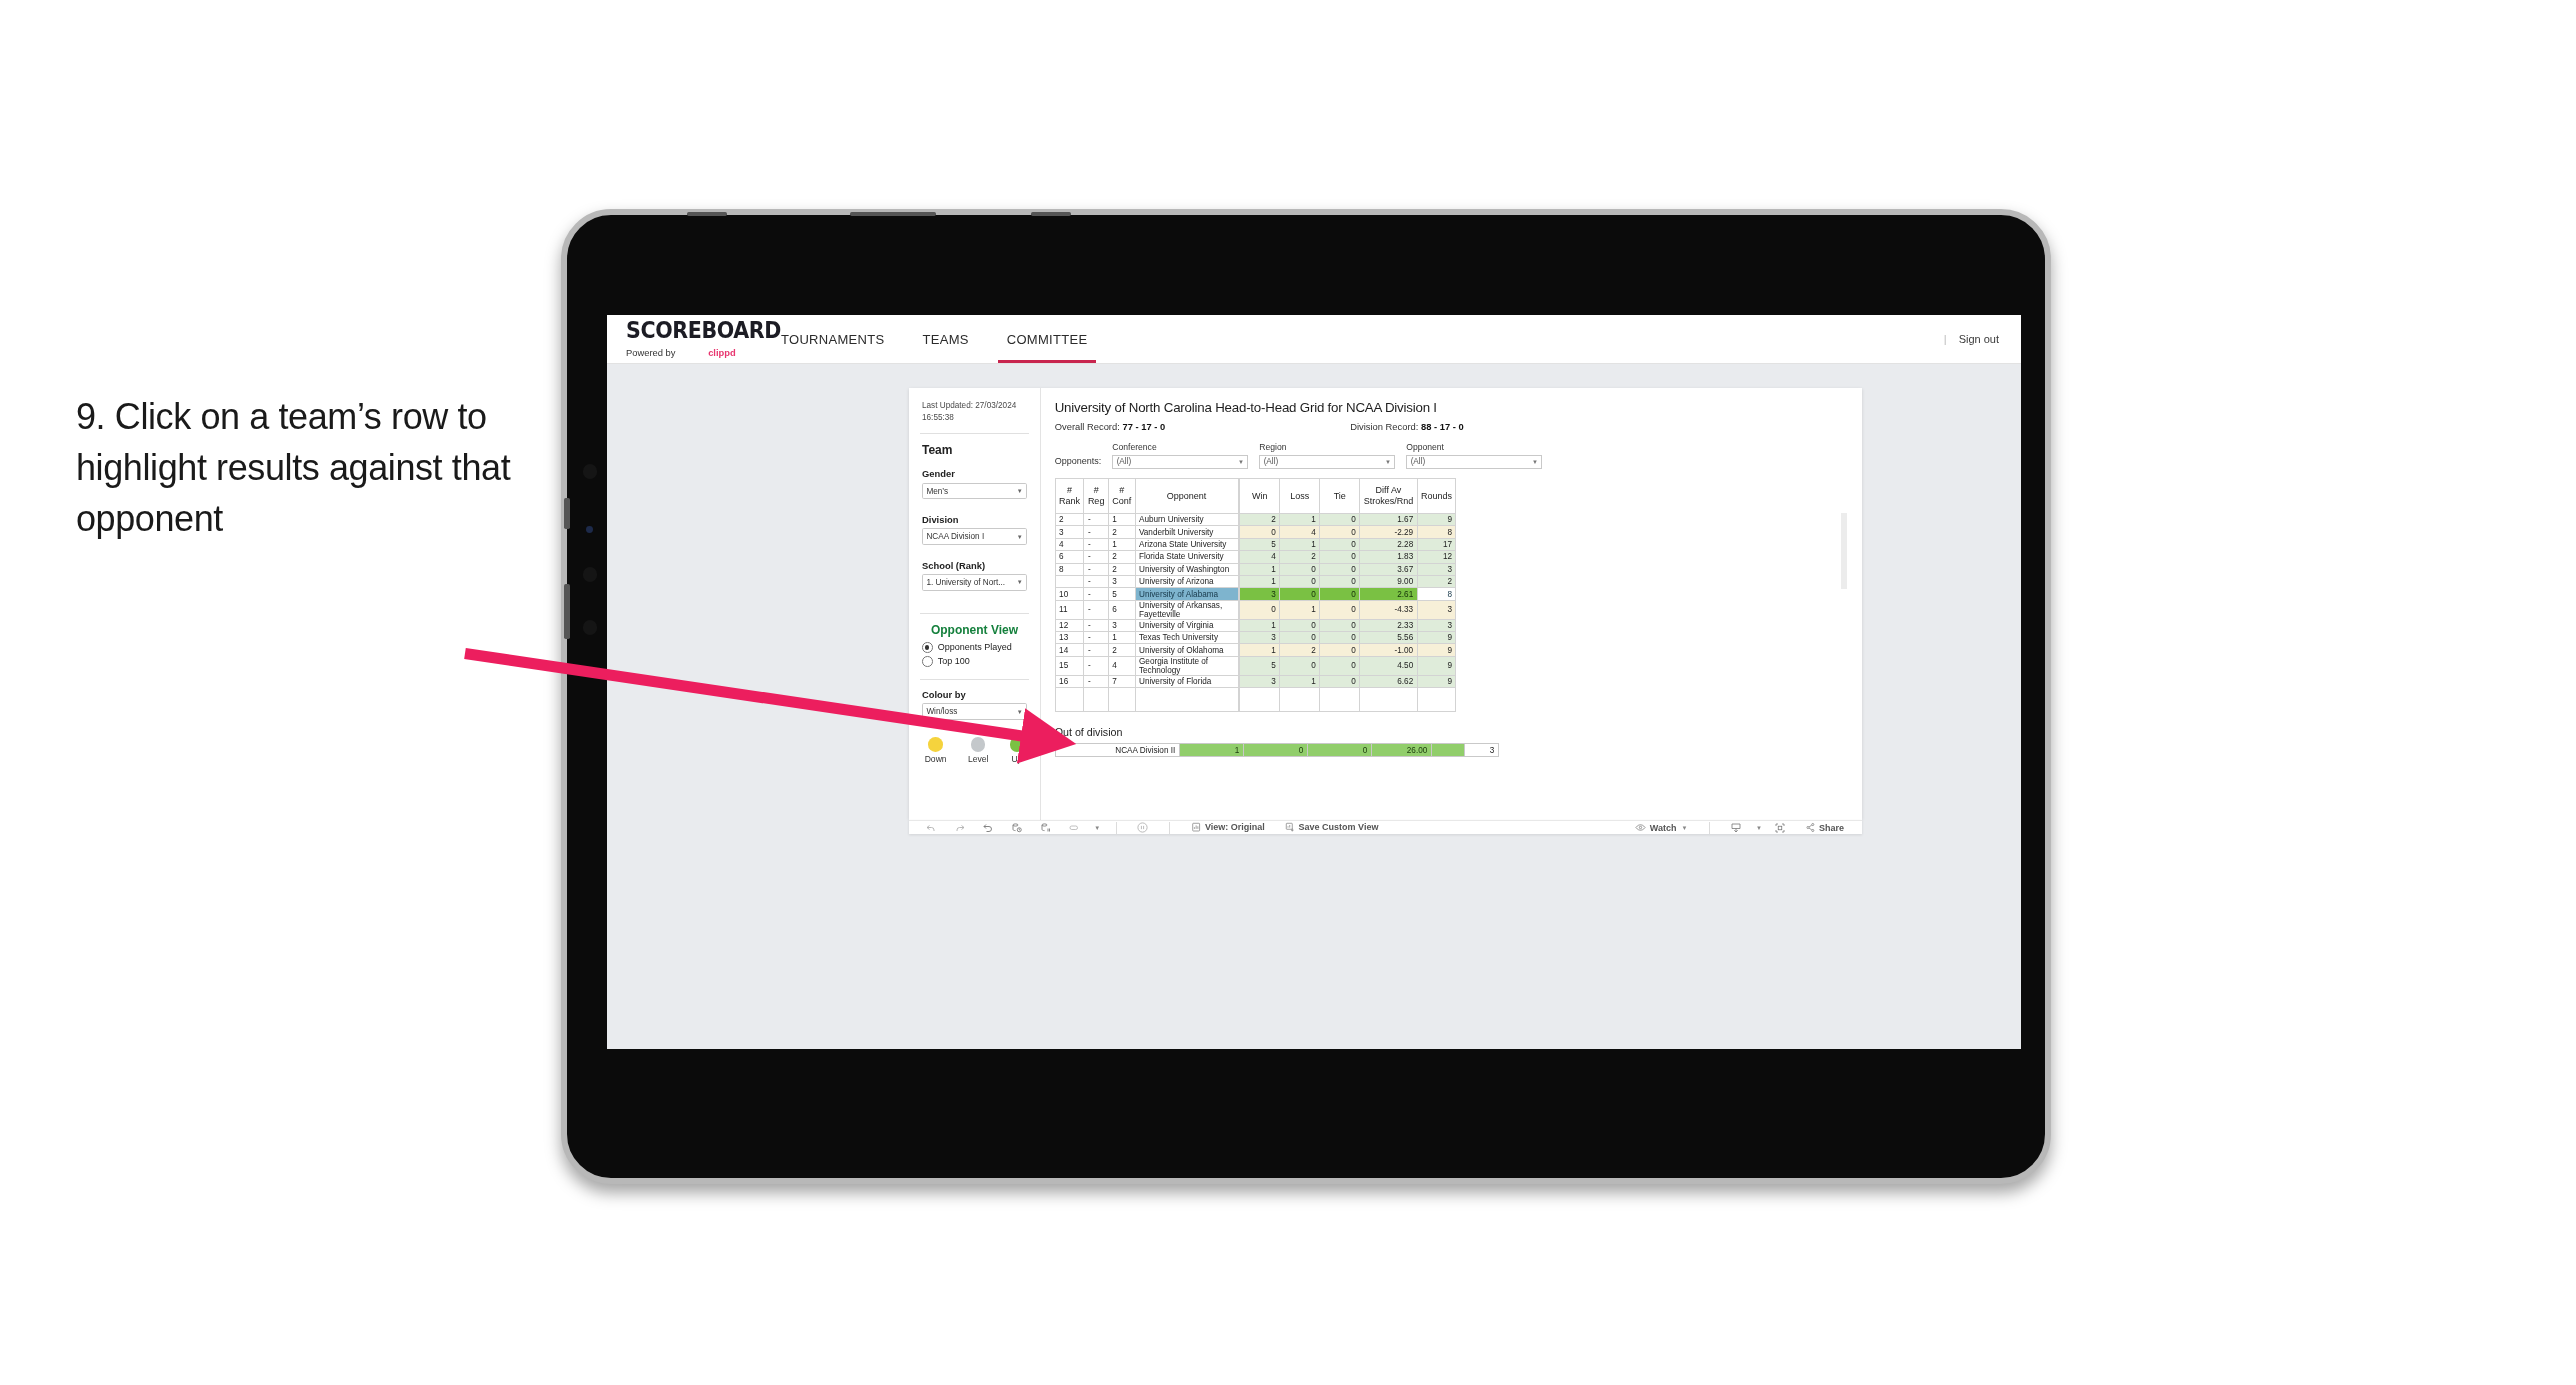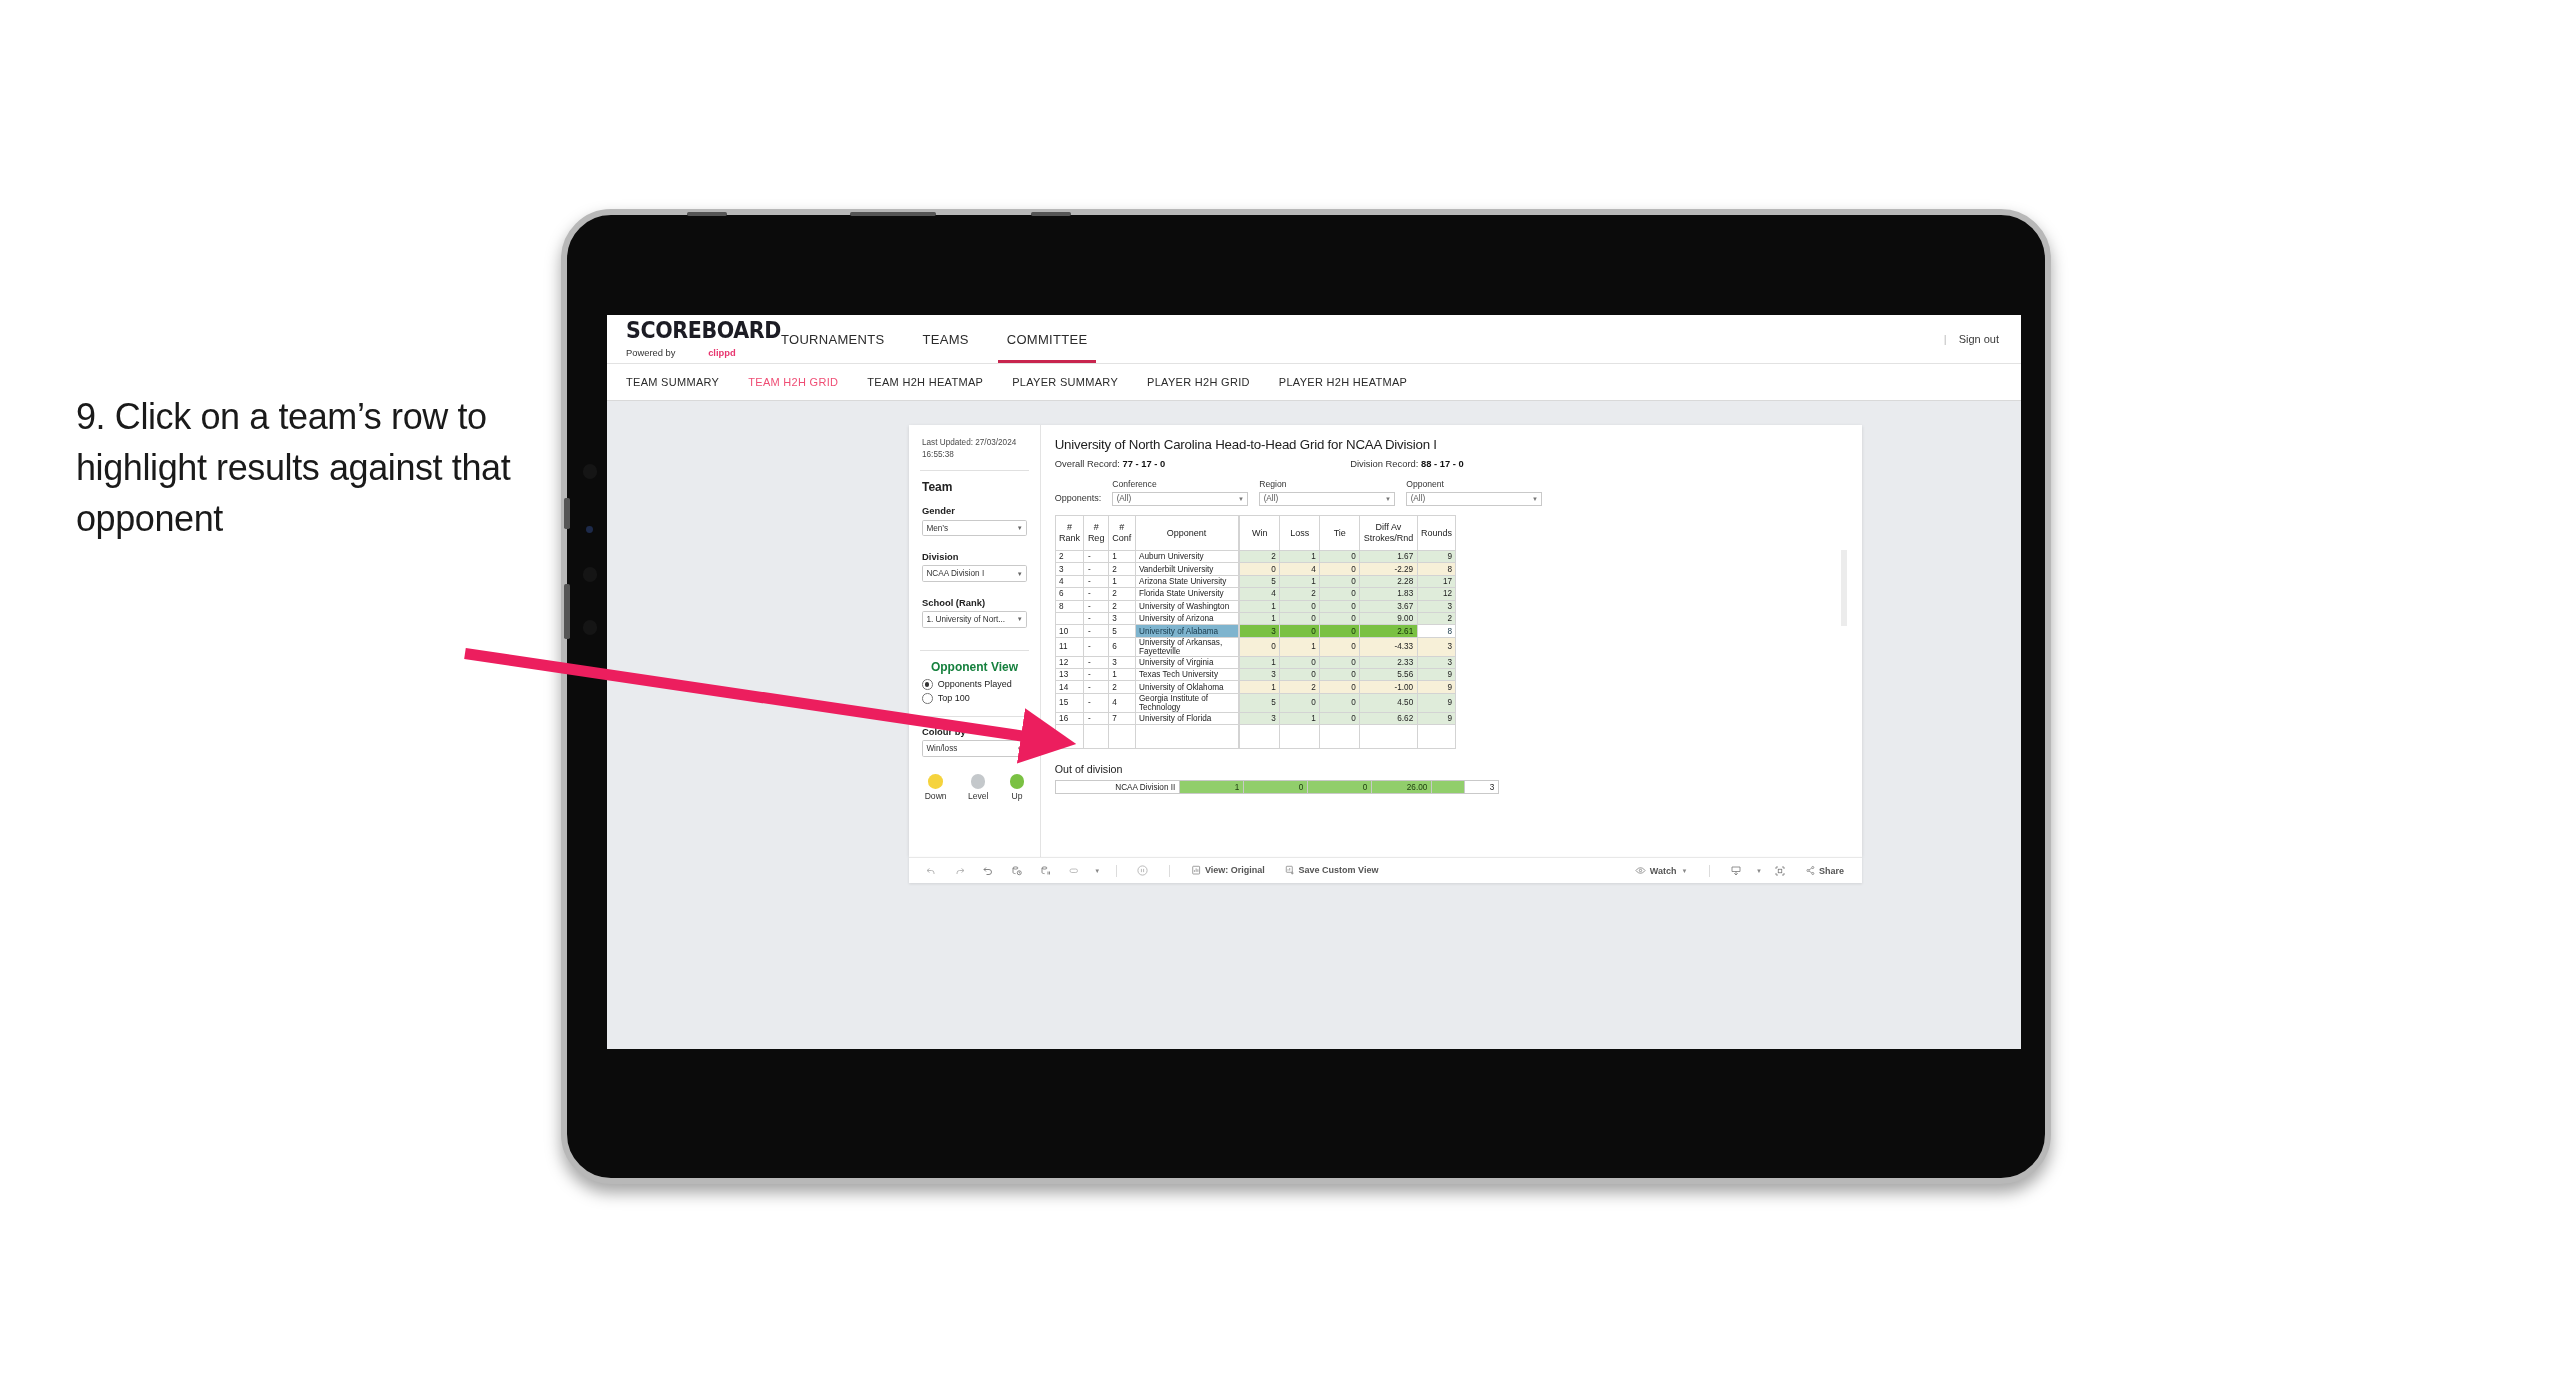--- a/index.html
+++ b/index.html
@@ -143,21 +143,21 @@
   
   #ood-title{font-size:10.7px;color:#1d1d1d;margin-top:13.7px;}
   #ood{margin-top:5.2px;border-collapse:collapse;table-layout:fixed;}
   #ood td{border:0.9px solid #c9c9c9;font-size:8.2px;height:13px;padding:0 3.4px;
           box-sizing:border-box;margin-left:48px;}
   #ood td.lbl{width:124px;text-align:right;background:#fff;color:#222;}
   #ood td.g{background:#91ce6b;text-align:right;color:#1b3a0c;}
   #ood td.gw{background:#fff;text-align:right;color:#222;width:34px;}
 
   
-  #toolbar{position:absolute;left:302px;top:456px;width:953px;height:26px;
+  #toolbar{position:absolute;left:302px;top:456px;width:953px;height:14px;
            background:#fff;border-top:0.9px solid #e8e8e8;display:flex;align-items:center;
            padding:0 12px;box-sizing:border-box;gap:8px;
            box-shadow:0 0.9px 2.6px rgba(0,0,0,.10);}
   .tb-ico{width:20.6px;height:15.5px;display:flex;align-items:center;justify-content:center;
           color:#b0b0b0;cursor:pointer;}
   .tb-ico.dark{color:#777;}
   .tb-sep{width:0.9px;height:12px;background:#dcdcdc;margin:0 7.7px;}
   .tb-txt{display:flex;align-items:center;gap:3.4px;font-size:9px;color:#555;
           font-weight:bold;margin:0 6px;cursor:pointer;white-space:nowrap;}
   .tb-spacer{flex:1;}
@@ -191,28 +191,20 @@
       </div>
       <div class="topnav-item">TOURNAMENTS</div>
       <div class="topnav-item">TEAMS</div>
       <div class="topnav-item active">COMMITTEE</div>
       <div id="topnav-right">
         <span class="divider">|</span>
         <span>Sign out</span>
       </div>
     </div>
 
-    <div id="subnav">
-      <div class="subnav-item">TEAM SUMMARY</div>
-      <div class="subnav-item active">TEAM H2H GRID</div>
-      <div class="subnav-item">TEAM H2H HEATMAP</div>
-      <div class="subnav-item">PLAYER SUMMARY</div>
-      <div class="subnav-item">PLAYER H2H GRID</div>
-      <div class="subnav-item">PLAYER H2H HEATMAP</div>
-    </div>
 
     <div id="canvas">
       <div id="viz">
 
         <div id="sidebar">
           <div class="sb-pad">
               <div id="last-updated">Last Updated: 27/03/2024 16:55:38</div>
             </div>
           <div class="sb-rule"></div>
           <div class="sb-pad">

